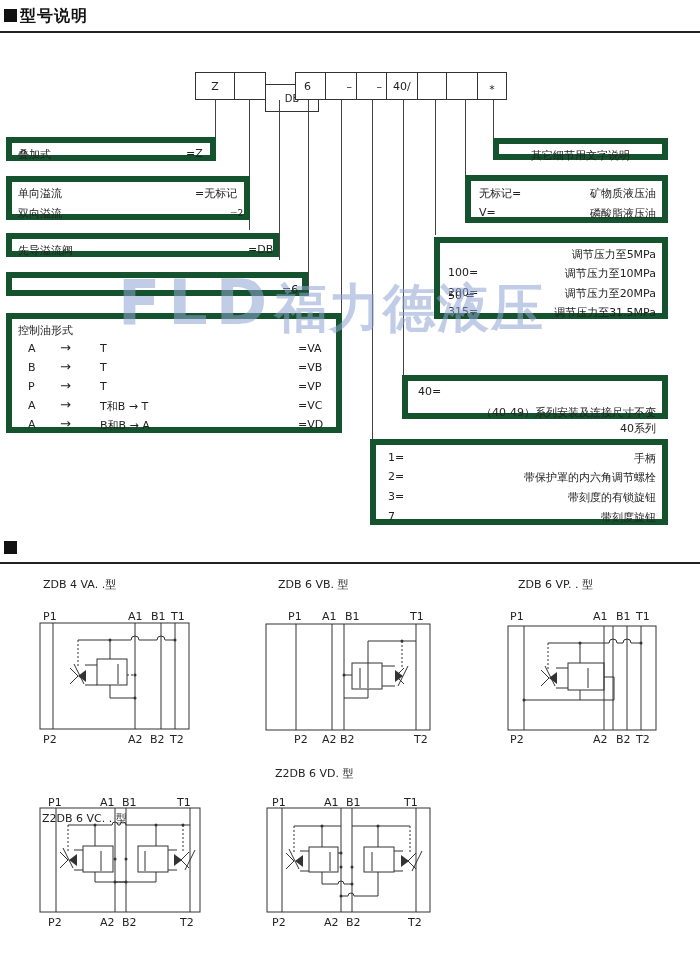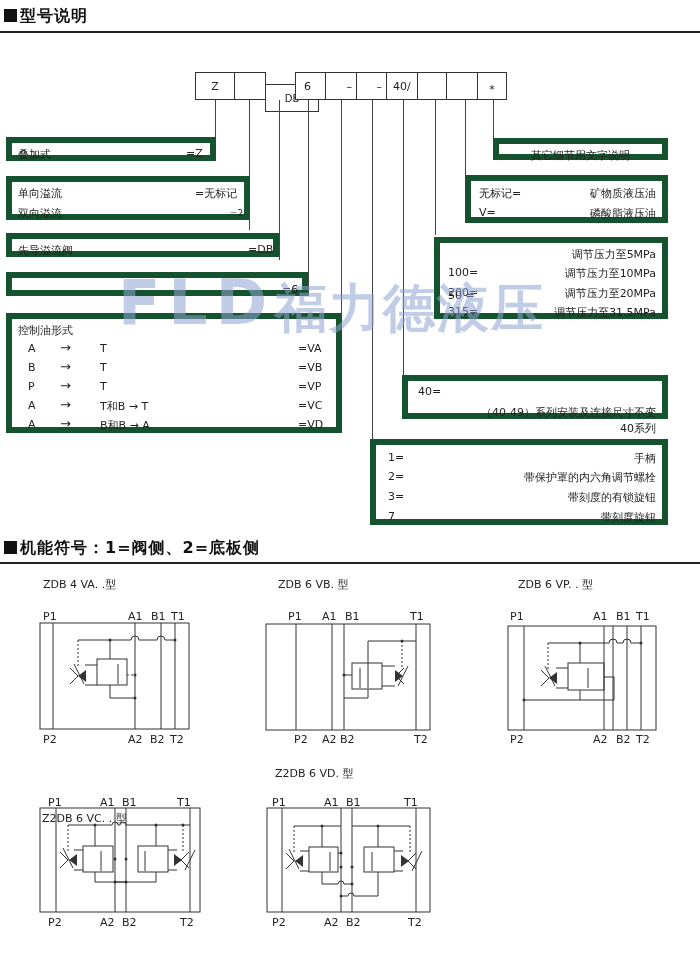--- a/index.html
+++ b/index.html
@@ -138,21 +138,21 @@
   <span class="row" style="right:6px;top:25px;">带保护罩的内六角调节螺栓</span>
   <span class="row" style="left:12px;top:45px;">3=</span>
   <span class="row" style="right:6px;top:45px;">带刻度的有锁旋钮</span>
   <span class="row" style="left:12px;top:65px;">7</span>
   <span class="row" style="right:6px;top:65px;">带刻度旋钮</span>
 </div>
 
 <div class="wm" style="left:118px;top:228px;font-size:62px;letter-spacing:8px;line-height:62px;">FLD</div>
 <div class="wm" style="left:275px;top:236px;font-size:52px;letter-spacing:2px;line-height:56px;">福力德液压</div>
 
-<div class="section-title" style="left:4px;top:538px;"><span class="sq"></span><span>机能符号：1=阀侧、2=底板侧</span></div>
+<div class="section-title" style="left:4px;top:538px;"><span class="sq"></span></div>
 <div class="rule" style="top:562px;"></div>
 
 <div>
   <div class="lbl" style="left:43px;top:577px;">ZDB 4 VA. .型</div>
   <div class="lbl" style="left:43px;top:610px;">P1</div>
   <div class="lbl" style="left:128px;top:610px;">A1</div>
   <div class="lbl" style="left:151px;top:610px;">B1</div>
   <div class="lbl" style="left:171px;top:610px;">T1</div>
   <div class="lbl" style="left:43px;top:733px;">P2</div>
   <div class="lbl" style="left:128px;top:733px;">A2</div>

